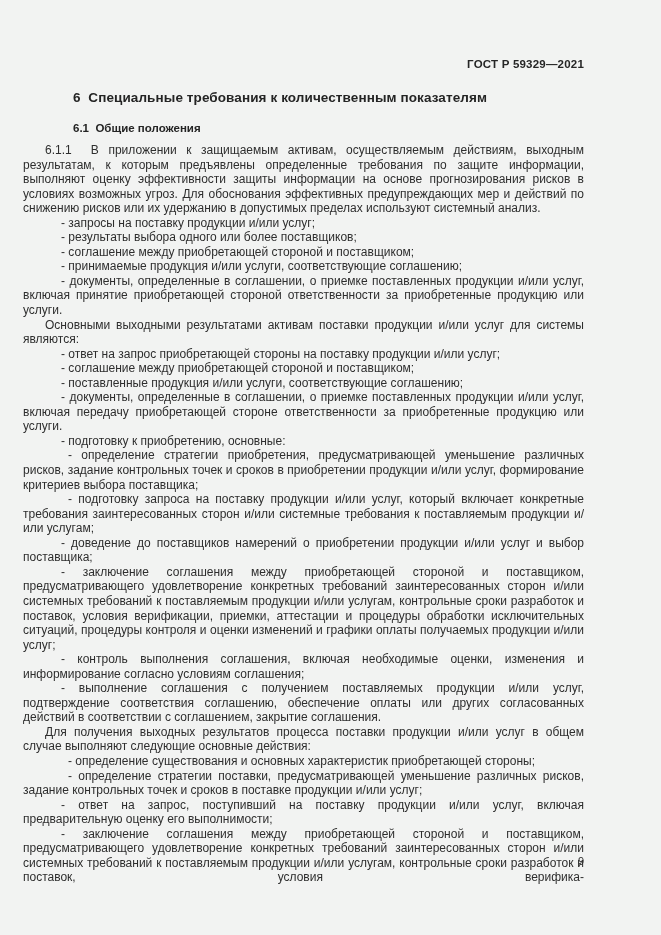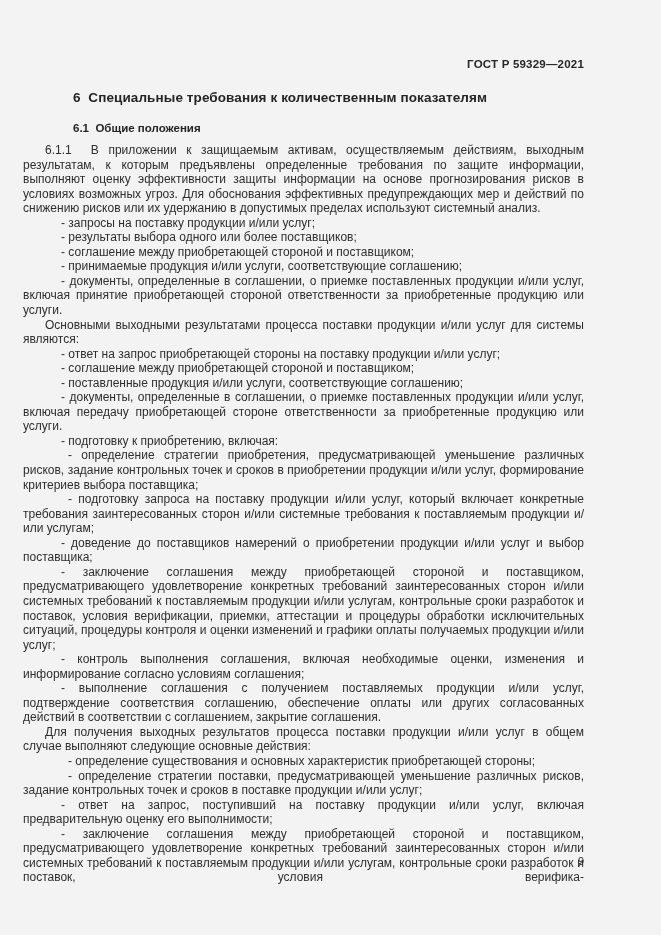--- a/index.html
+++ b/index.html
@@ -82,26 +82,26 @@
 
     <h2 class="subsection-title">6.1&nbsp; Общие положения</h2>
 
     <div class="body-text">
         <p class="p">6.1.1&nbsp; В приложении к защищаемым активам, осуществляемым действиям, выходным результатам, к которым предъявлены определенные требования по защите информации, выполняют оценку эффективности защиты информации на основе прогнозирования рисков в условиях возможных угроз. Для обоснования эффективных предупреждающих мер и действий по снижению рисков или их удержанию в допустимых пределах используют системный анализ.</p>
         <p class="li1">- запросы на поставку продукции и/или услуг;</p>
         <p class="li1">- результаты выбора одного или более поставщиков;</p>
         <p class="li1">- соглашение между приобретающей стороной и поставщиком;</p>
         <p class="li1">- принимаемые продукция и/или услуги, соответствующие соглашению;</p>
         <p class="li1">- документы, определенные в соглашении, о приемке поставленных продукции и/или услуг, включая принятие приобретающей стороной ответственности за приобретенные продукцию или услуги.</p>
-        <p class="p">Основными выходными результатами процесса поставки продукции и/или услуг для системы являются:</p>
+        <p class="p">Основными выходными результатами активам поставки продукции и/или услуг для системы являются:</p>
         <p class="li1">- ответ на запрос приобретающей стороны на поставку продукции и/или услуг;</p>
         <p class="li1">- соглашение между приобретающей стороной и поставщиком;</p>
         <p class="li1">- поставленные продукция и/или услуги, соответствующие соглашению;</p>
         <p class="li1">- документы, определенные в соглашении, о приемке поставленных продукции и/или услуг, включая передачу приобретающей стороне ответственности за приобретенные продукцию или услуги.</p>
-        <p class="li1">- подготовку к приобретению, включая:</p>
+        <p class="li1">- подготовку к приобретению, основные:</p>
         <p class="li2">- определение стратегии приобретения, предусматривающей уменьшение различных рисков, задание контрольных точек и сроков в приобретении продукции и/или услуг, формирование критериев выбора поставщика;</p>
         <p class="li2">- подготовку запроса на поставку продукции и/или услуг, который включает конкретные требования заинтересованных сторон и/или системные требования к поставляемым продукции и/или услугам;</p>
         <p class="li1">- доведение до поставщиков намерений о приобретении продукции и/или услуг и выбор поставщика;</p>
         <p class="li1">- заключение соглашения между приобретающей стороной и поставщиком, предусматривающего удовлетворение конкретных требований заинтересованных сторон и/или системных требований к поставляемым продукции и/или услугам, контрольные сроки разработок и поставок, условия верификации, приемки, аттестации и процедуры обработки исключительных ситуаций, процедуры контроля и оценки изменений и графики оплаты получаемых продукции и/или услуг;</p>
         <p class="li1">- контроль выполнения соглашения, включая необходимые оценки, изменения и информирование согласно условиям соглашения;</p>
         <p class="li1">- выполнение соглашения с получением поставляемых продукции и/или услуг, подтверждение соответствия соглашению, обеспечение оплаты или других согласованных действий в соответствии с соглашением, закрытие соглашения.</p>
         <p class="p">Для получения выходных результатов процесса поставки продукции и/или услуг в общем случае выполняют следующие основные действия:</p>
         <p class="li2">- определение существования и основных характеристик приобретающей стороны;</p>
         <p class="li2">- определение стратегии поставки, предусматривающей уменьшение различных рисков, задание контрольных точек и сроков в поставке продукции и/или услуг;</p>
         <p class="li1">- ответ на запрос, поступивший на поставку продукции и/или услуг, включая предварительную оценку его выполнимости;</p>

